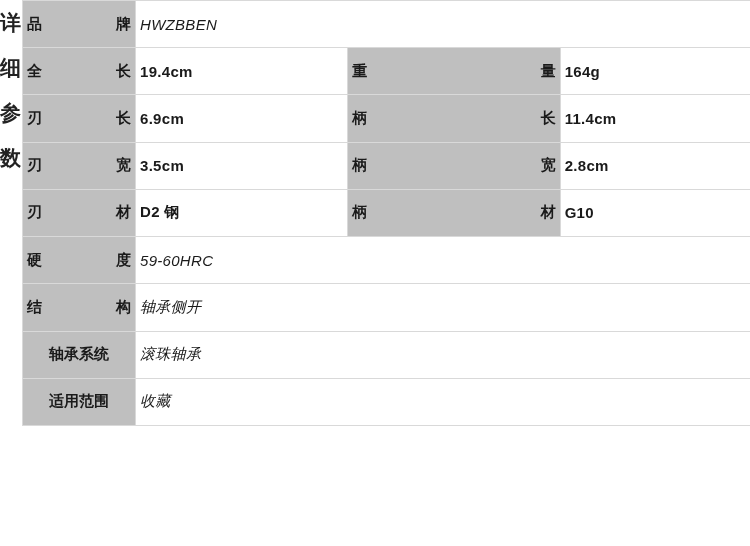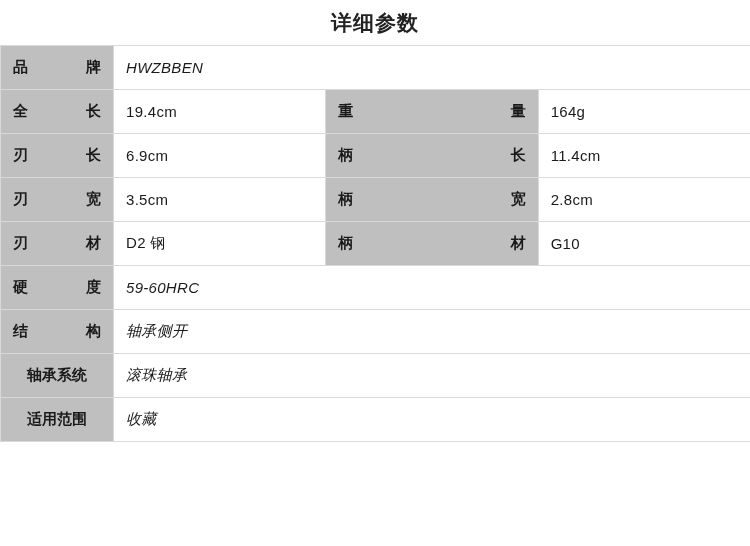--- a/index.html
+++ b/index.html
@@ -12,21 +12,20 @@
     background: #ffffff;
     font-family: "Liberation Sans", "DejaVu Sans", sans-serif;
     color: #1a1a1a;
     overflow: hidden;
   }
   .spec-sheet {
     width: 750px;
     height: 426px;
     box-sizing: border-box;
     display: flex;
-    flex-direction: column;
   }
   .title-bar {
     height: 45px;
     line-height: 45px;
     text-align: center;
     font-size: 21px;
     font-weight: bold;
     letter-spacing: 1px;
     color: #222;
     background: #ffffff;
@@ -36,21 +35,21 @@
     border-collapse: collapse;
     table-layout: fixed;
   }
   table.spec-table tr {
     height: 39px;
   }
   table.spec-table td {
     border: 1px solid #d9d9d9;
     font-size: 15px;
     color: #1a1a1a;
-    padding: 12px;
+    padding: 4px;
     vertical-align: middle;
     box-sizing: border-box;
   }
   td.label {
     width: 113px;
     background: #bfbfbf;
     color: #111;
     font-weight: bold;
     text-align: center;
     padding: 0 10px;
@@ -72,20 +71,21 @@
     padding-left: 14px;
     font-size: 15px;
     letter-spacing: 0.3px;
   }
   td.value.full {
     width: 637px;
     font-style: italic;
   }
   td.value.half {
     width: 262px;
+    font-weight: bold;
   }
 </style>
 </head>
 <body>
 
 <div class="spec-sheet">
   <div class="title-bar">详细参数</div>
   <table class="spec-table">
     <tbody>
         <tr>

